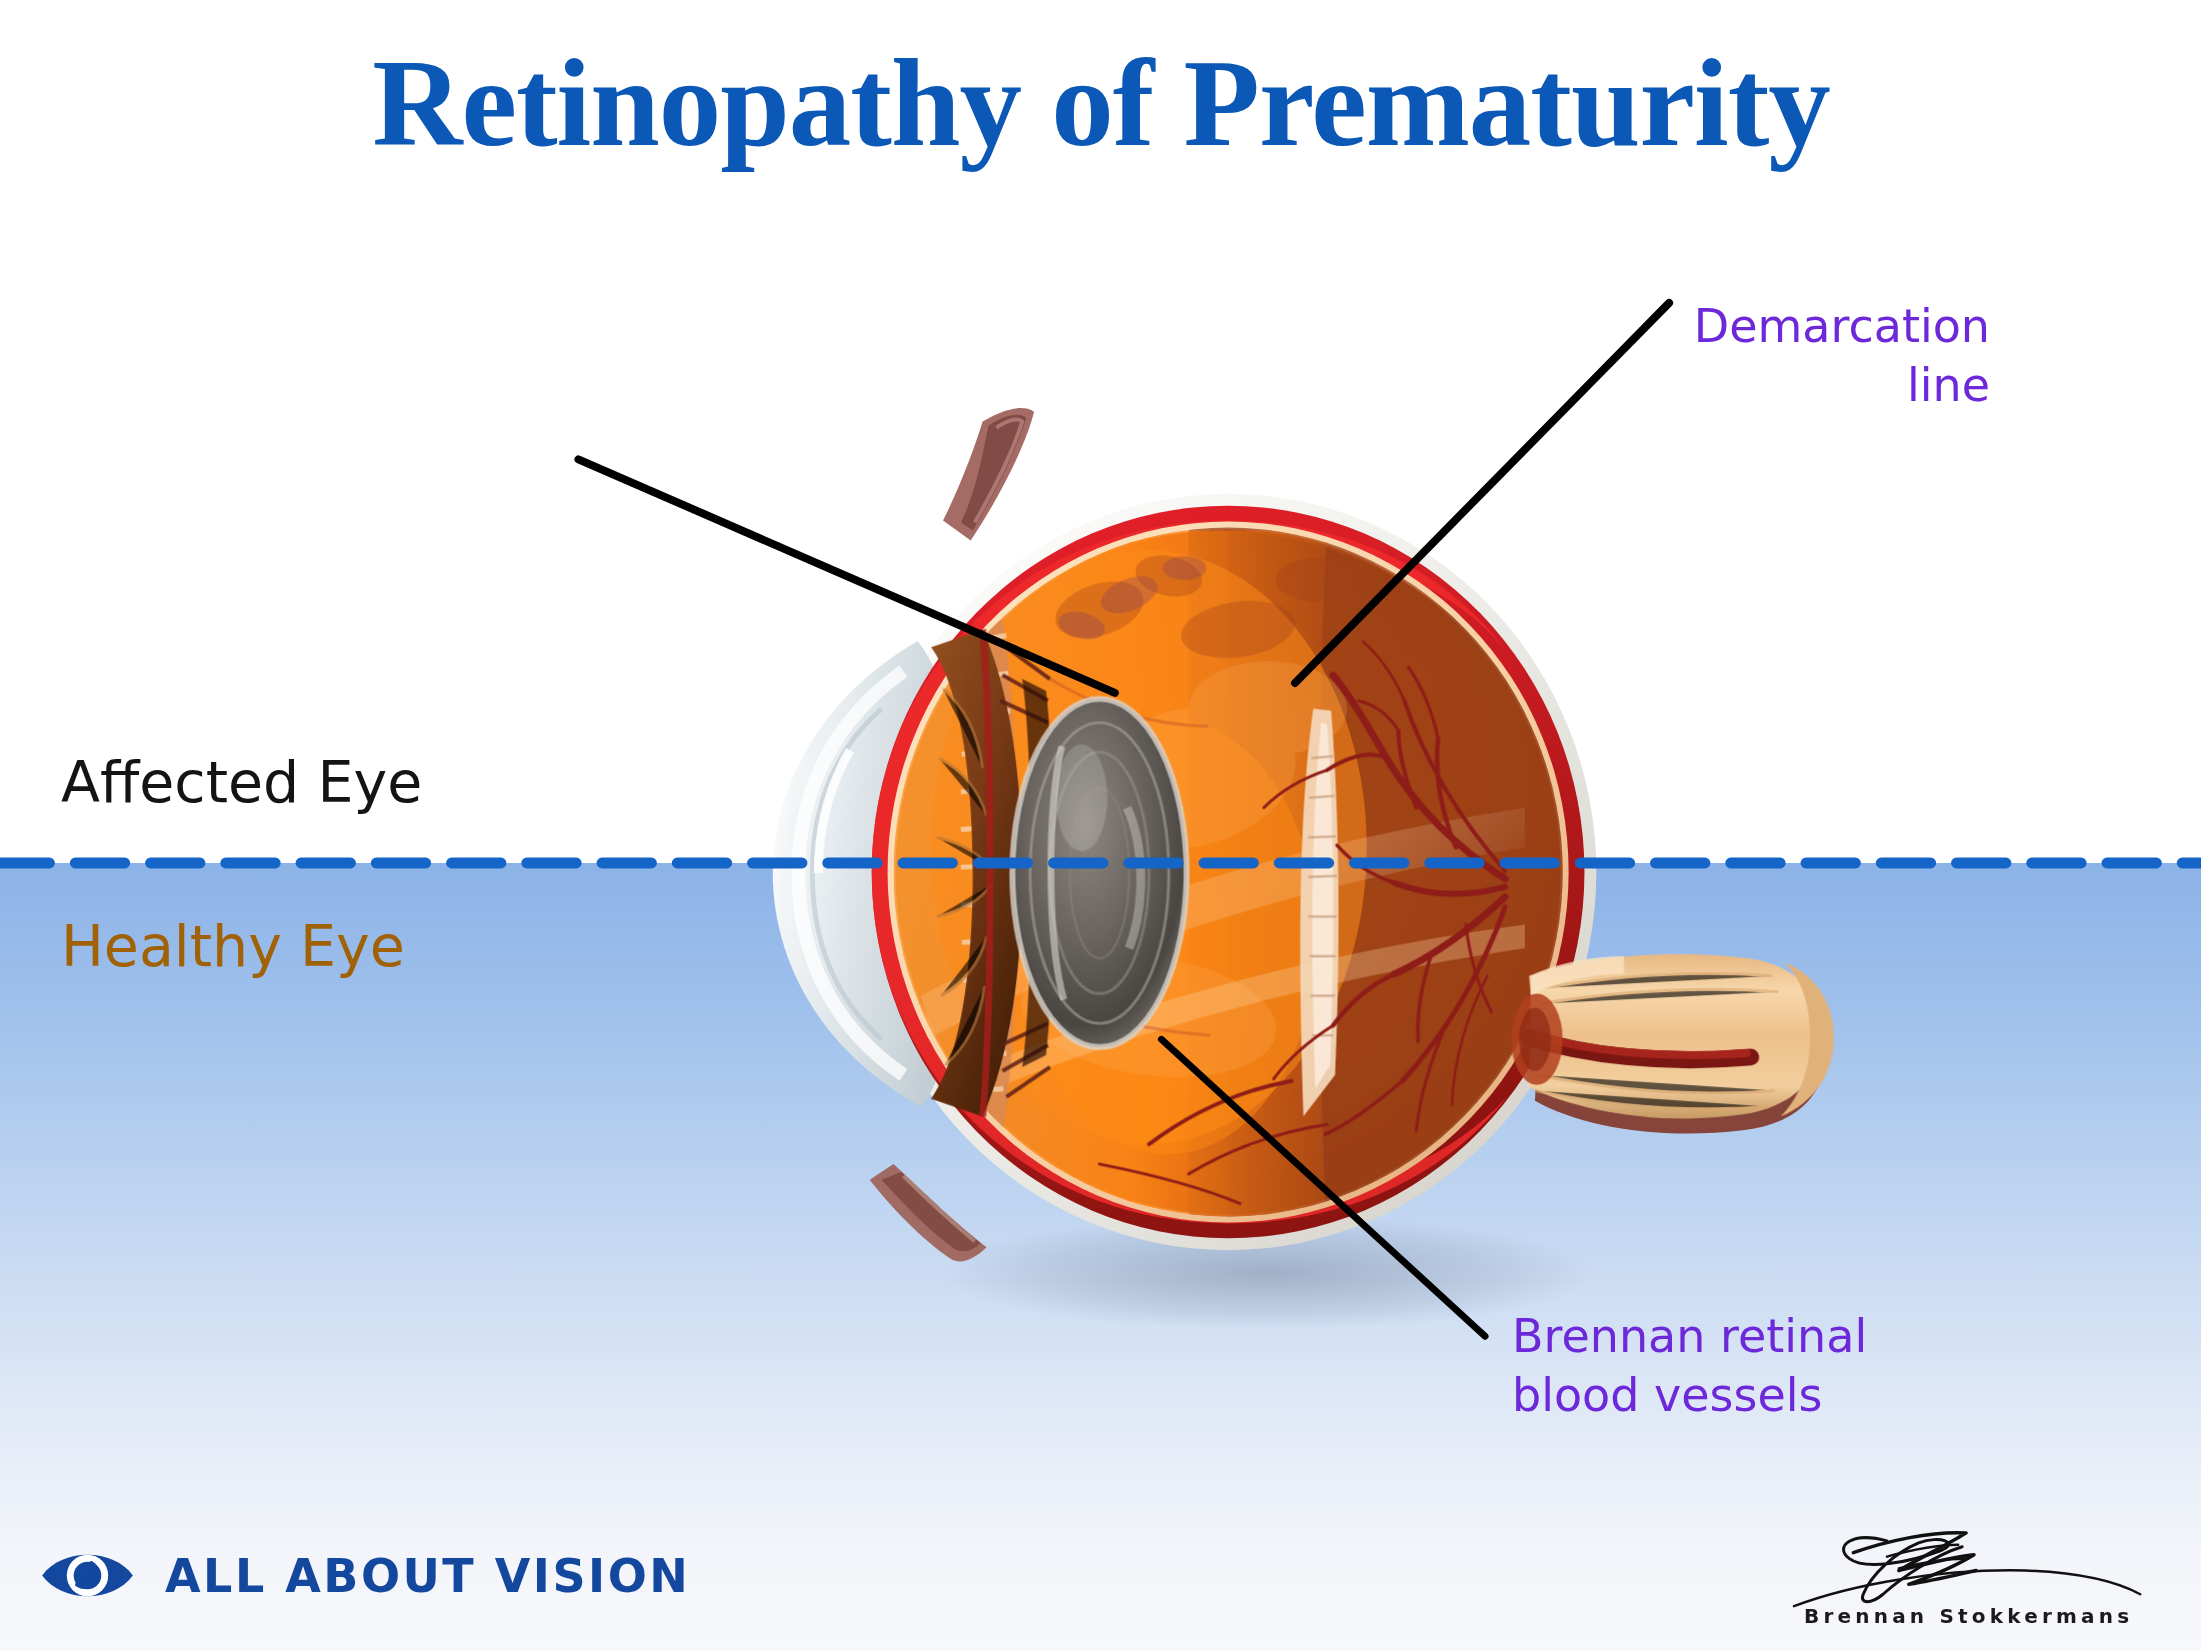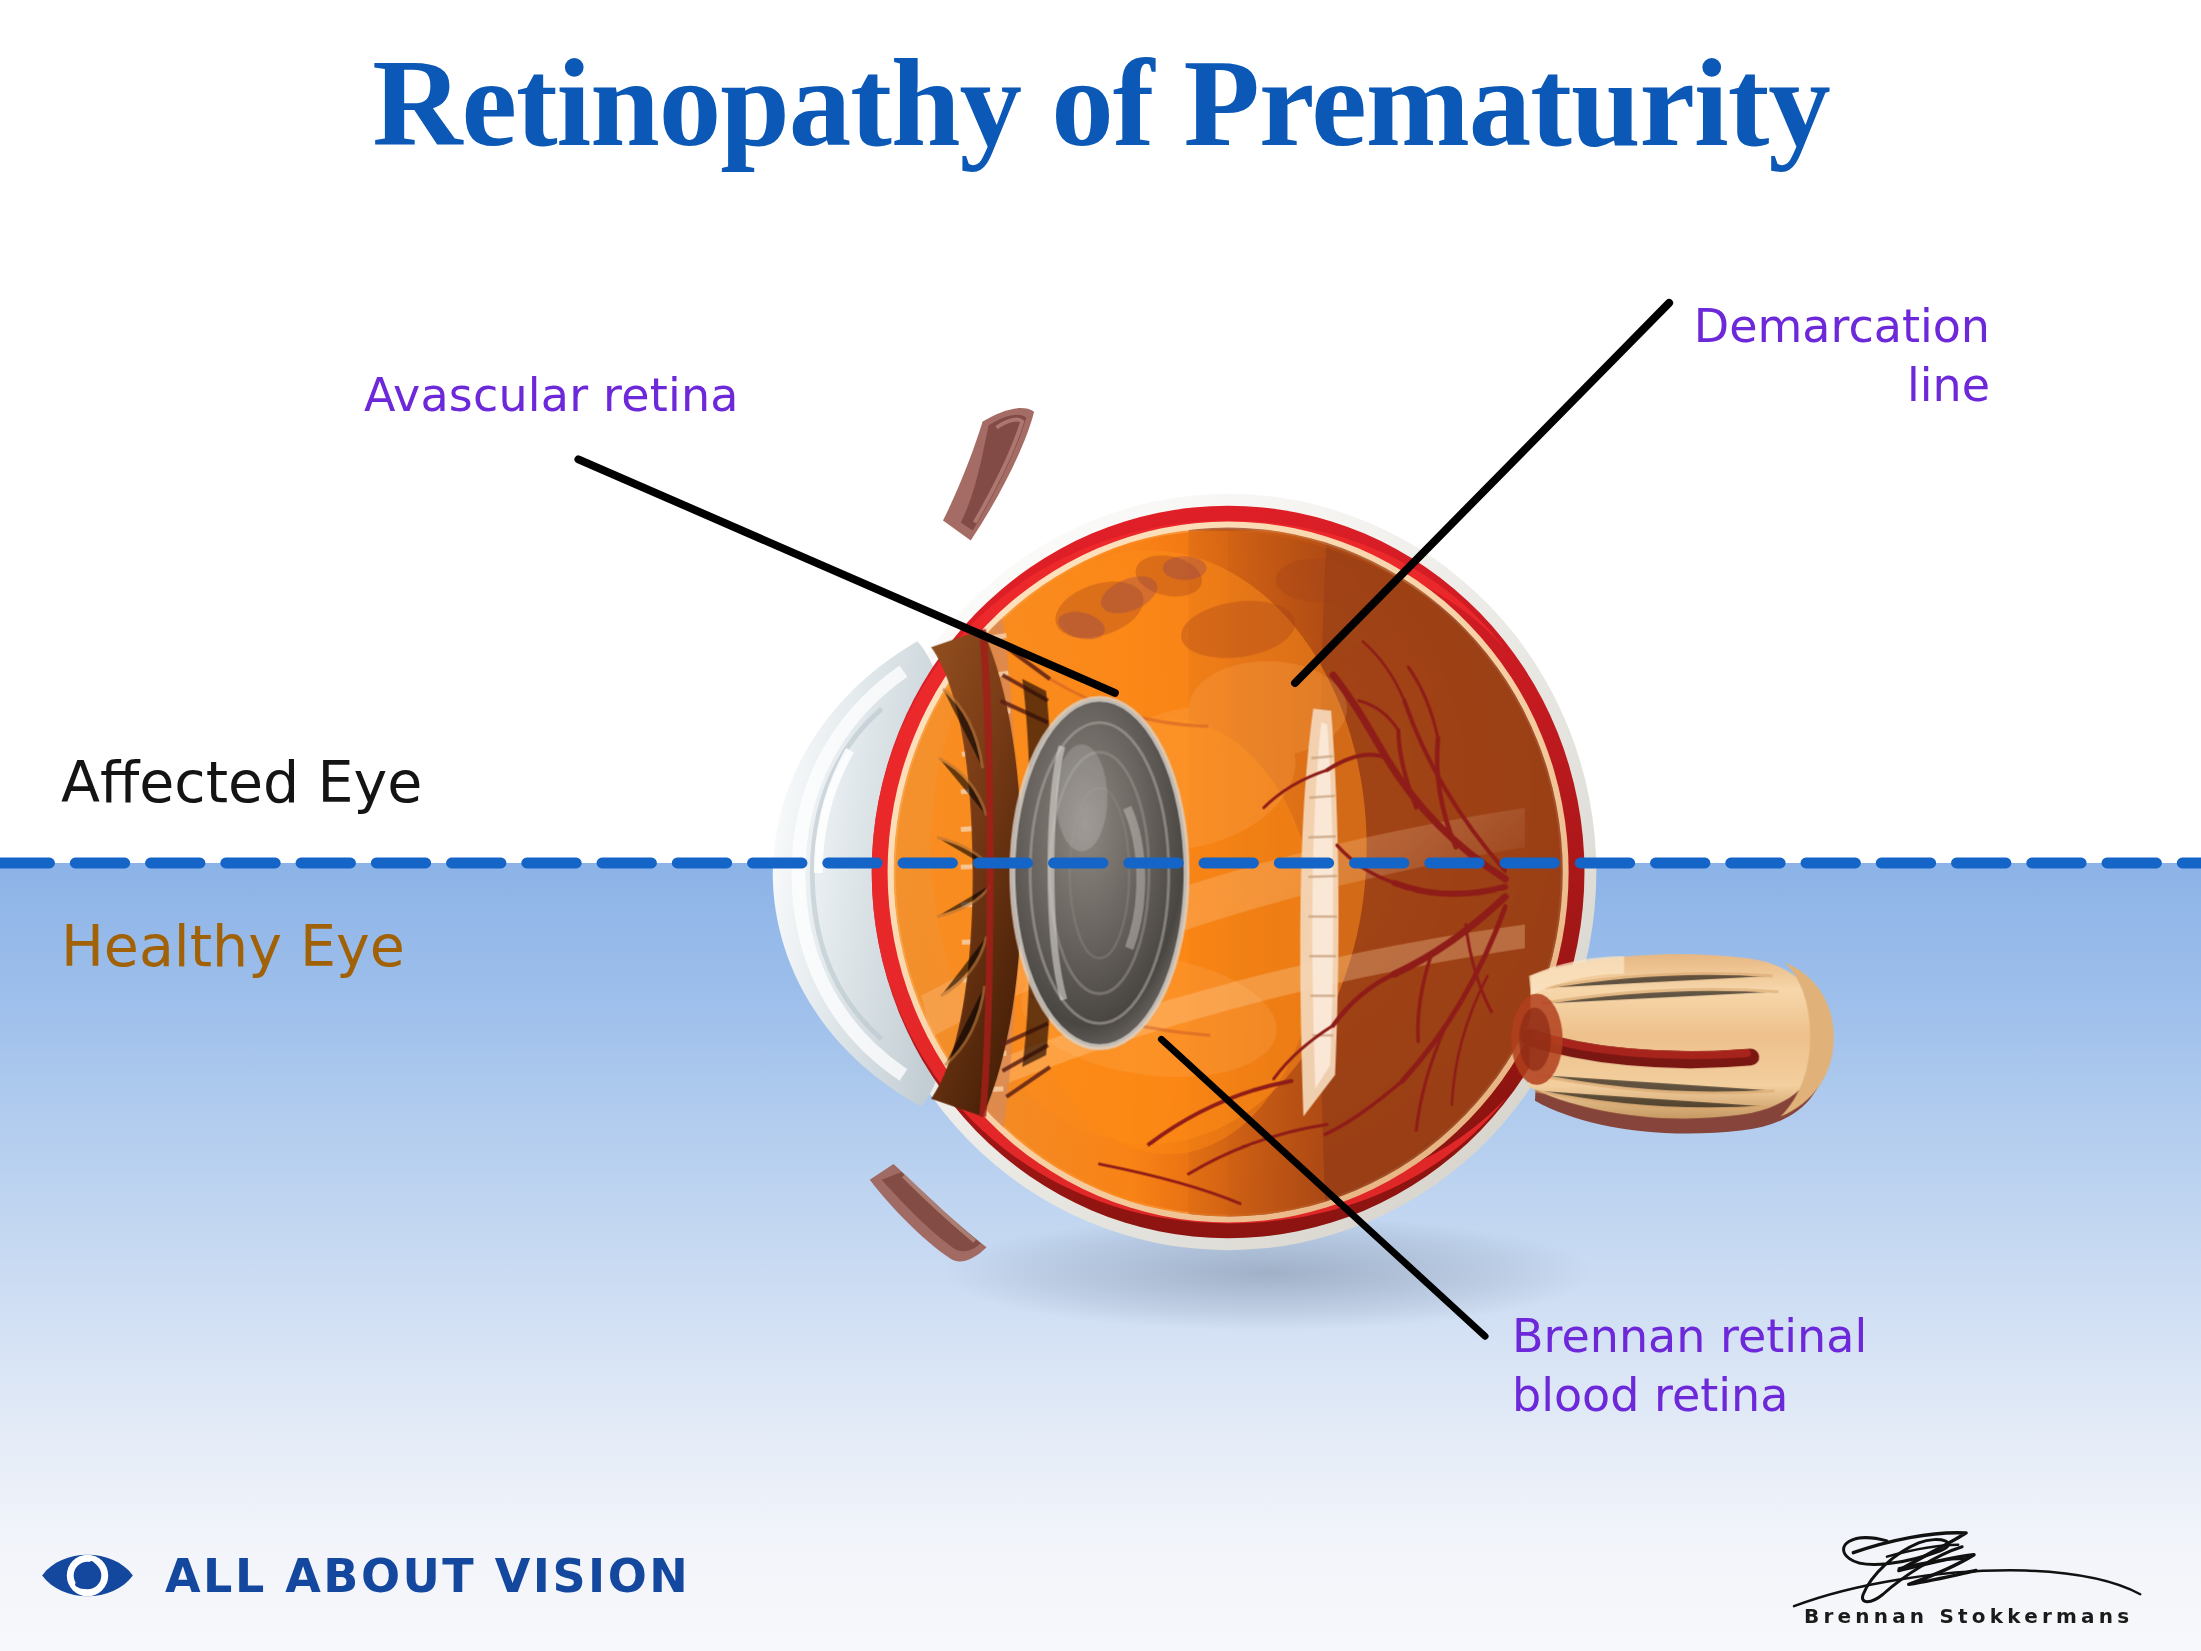--- a/index.html
+++ b/index.html
@@ -350,30 +350,29 @@
       <line x1="0" y1="6" x2="2224" y2="6" stroke="#1565c8" stroke-width="11" stroke-linecap="round" stroke-dasharray="50 26"></line>
     </svg>
   </div>
 
   <svg class="leaders" viewBox="0 0 2224 1668" xmlns="http://www.w3.org/2000/svg">
     <line x1="584" y1="464" x2="1126" y2="700" stroke="#000000" stroke-width="8" stroke-linecap="round"></line>
     <line x1="1686" y1="306" x2="1308" y2="690" stroke="#000000" stroke-width="8" stroke-linecap="round"></line>
     <line x1="1173" y1="1050" x2="1500" y2="1350" stroke="#000000" stroke-width="7" stroke-linecap="round"></line>
   </svg>
 
-  <div class="lbl lbl-avascular">Avascular retina</div>
 
   <div class="lbl lbl-demarc">
     <div>Demarcation</div>
     <div>line</div>
   </div>
 
   <div class="lbl lbl-normal">
     <div>Brennan retinal</div>
-    <div>blood retina</div>
+    <div>blood vessels</div>
   </div>
 
   <div class="lbl lbl-affected">Affected Eye</div>
   <div class="lbl lbl-healthy">Healthy Eye</div>
 
   <div class="logo">
     <svg class="logo-mark" viewBox="0 0 96 72" xmlns="http://www.w3.org/2000/svg">
       <path d="M2 36 C 22 8 74 8 94 36 C 74 64 22 64 2 36 Z" fill="#14479e"></path>
       <circle cx="48" cy="36" r="21" fill="#ffffff"></circle>
       <circle cx="48" cy="36" r="14" fill="#14479e"></circle>

